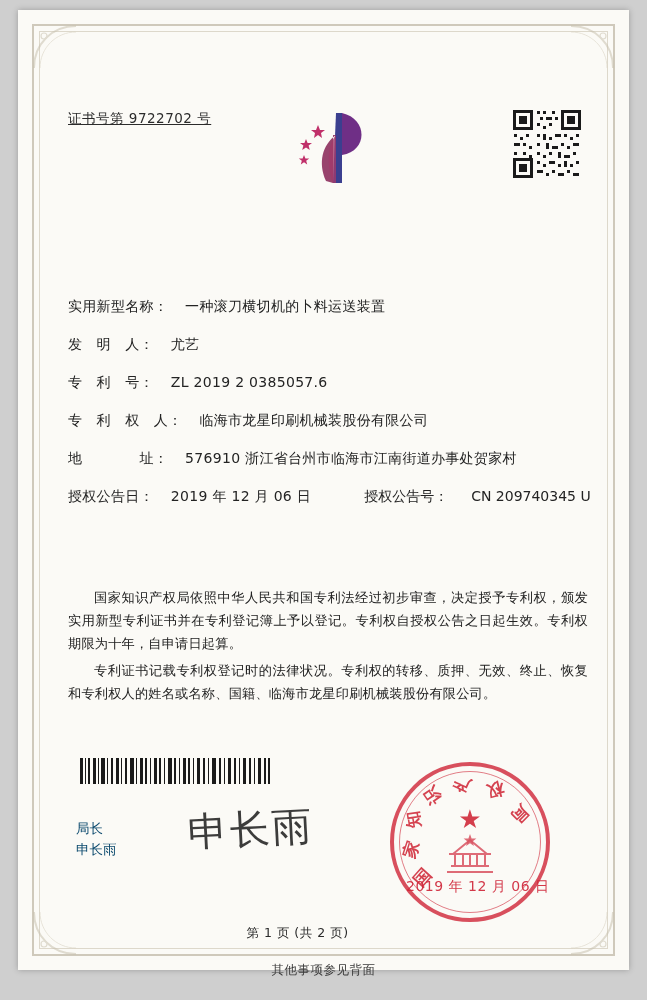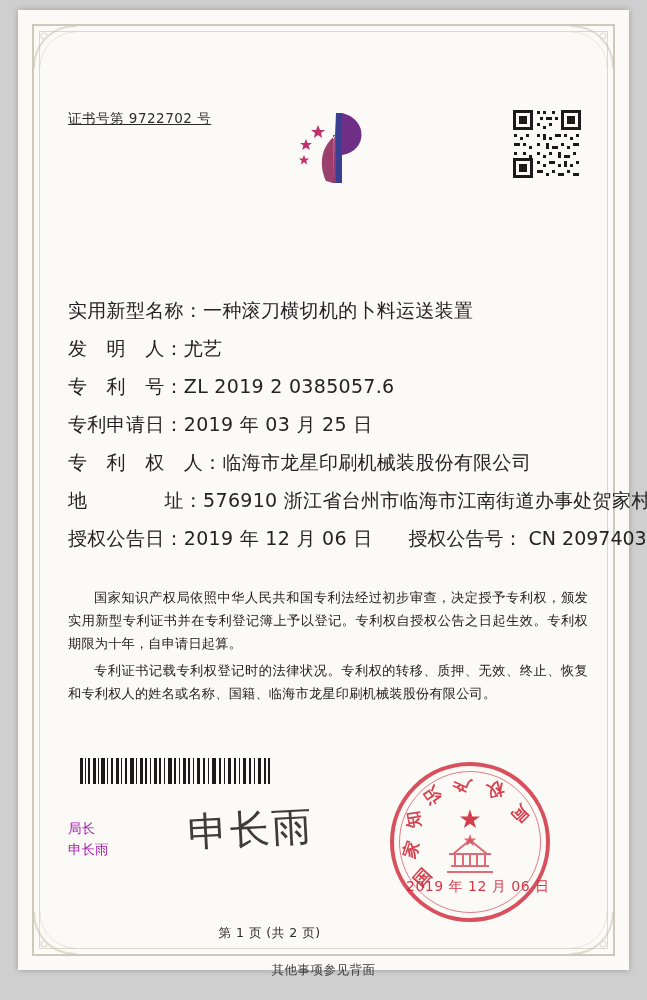--- a/index.html
+++ b/index.html
@@ -107,22 +107,23 @@
   #fields {
     position: absolute;
     left: 50px;
     top: 288px;
     width: 520px;
   }
   .field {
     display: flex;
     align-items: baseline;
     height: 38px;
-    font-size: 19px;
+    font-size: 14px;
     color: #232323;
+    gap: 17px;
   }
   .field .flabel {
     white-space: nowrap;
     letter-spacing: .3px;
   }
   .field .fvalue {
     white-space: nowrap;
     letter-spacing: .3px;
   }
   .field.inline2 { position: relative; }
@@ -154,24 +155,24 @@
     left: 62px;
     top: 748px;
     width: 190px;
     height: 26px;
     overflow: hidden;
   }
 
   
   #sig-block {
     position: absolute;
-    left: 50px;
+    left: 58px;
     top: 808px;
     font-size: 13.5px;
-    color: #a21caf;
+    color: #0c4a6e;
     line-height: 21px;
   }
   #signature {
     position: absolute;
     left: 170px;
     top: 790px;
     width: 200px;
     height: 70px;
     color: #1b1b1b;
     font-family: "DejaVu Serif", "Liberation Serif", serif;
@@ -242,20 +243,21 @@
 
   
   #page-num {
     position: absolute;
     left: 0; top: 915px;
     width: 503px;
     text-align: center;
     font-size: 12.5px;
     color: #2b2b2b;
     letter-spacing: .5px;
+    padding-left: 28px;
   }
   #back-note {
     position: absolute;
     left: 0;
     top: 962px;
     width: 647px;
     text-align: center;
     font-size: 12.5px;
     color: #3a3a3a;
     letter-spacing: .5px;
@@ -392,24 +394,20 @@
       </div>
       <div class="field">
         <span class="flabel">发　明　人：</span>
         <span class="fvalue">尤艺</span>
       </div>
       <div class="field">
         <span class="flabel">专　利　号：</span>
         <span class="fvalue">ZL 2019 2 0385057.6</span>
       </div>
       <div class="field">
-        <span class="flabel">专利申请日：</span>
-        <span class="fvalue">2019 年 03 月 25 日</span>
-      </div>
-      <div class="field">
         <span class="flabel">专　利　权　人：</span>
         <span class="fvalue">临海市龙星印刷机械装股份有限公司</span>
       </div>
       <div class="field">
         <span class="flabel">地　　　　址：</span>
         <span class="fvalue">576910  浙江省台州市临海市江南街道办事处贺家村</span>
       </div>
       <div class="field inline2">
         <span class="flabel">授权公告日：</span>
         <span class="fvalue">2019 年 12 月 06 日</span>

